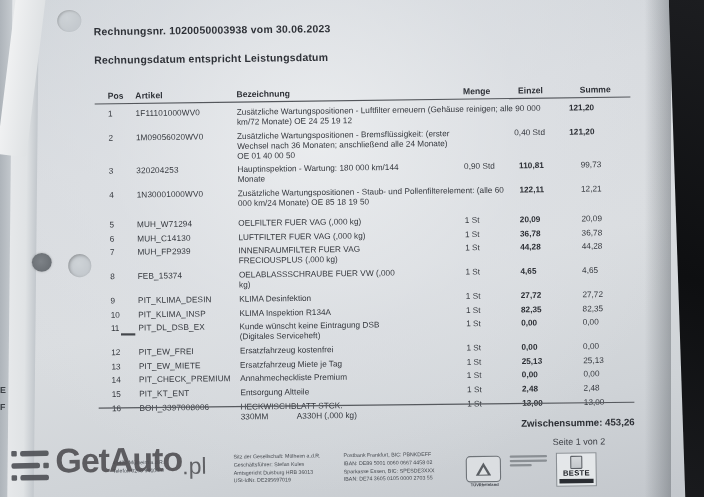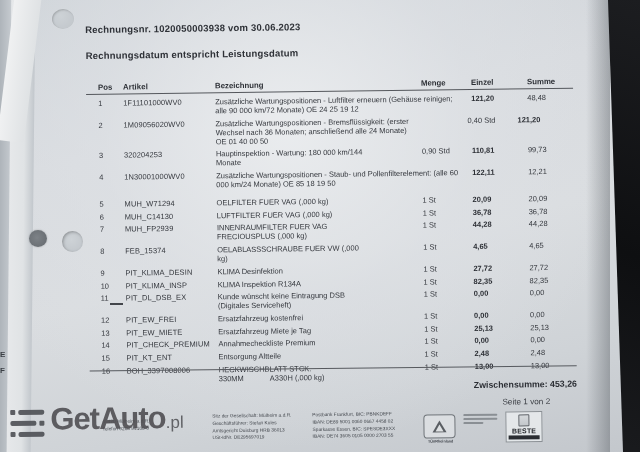--- a/index.html
+++ b/index.html
@@ -74,21 +74,21 @@
   .f-address{position:absolute;left:100px;top:418px;width:160px;}
   .f-company{position:absolute;left:210px;top:414px;width:180px;}
   .f-bank{position:absolute;left:310px;top:414px;width:200px;}
   .watermark{position:absolute;left:8px;top:403px;display:flex;align-items:flex-start;opacity:.9;}
   .wm-icon{width:34px;height:27px;margin-top:6px;margin-right:6px;display:flex;flex-direction:column;justify-content:space-between;}
   .wm-icon .r{display:flex;align-items:center;height:5px;}
   .wm-icon .dot{width:5px;height:5px;background:#4e5055;margin-right:3px;border-radius:1px;}
   .wm-icon .bar{height:5px;background:#4e5055;border-radius:2px;flex:1;}
   .wm-icon .r.alt .dot{order:2;margin-right:0;margin-left:3px;}
   .wm-main{font-size:31px;font-weight:700;color:#504f53;letter-spacing:-1px;line-height:1;}
-  .wm-suffix{font-size:17px;font-weight:400;color:#55565a;line-height:1;margin-top:12px;}
+  .wm-suffix{font-size:21px;font-weight:400;color:#55565a;line-height:1;margin-top:12px;}
   
   .tuv{position:absolute;left:418px;top:419px;width:38px;text-align:center;}
   .tuv-box{width:30px;height:22px;margin:0 auto;border:1px solid #6f7479;border-radius:4px;
     display:flex;align-items:center;justify-content:center;background:rgba(235,237,239,.5);}
   .tri{width:0;height:0;border-left:7px solid transparent;border-right:7px solid transparent;
     border-bottom:12px solid #5a5e63;position:relative;}
   .tri:after{content:"";position:absolute;left:-4px;top:4px;width:0;height:0;
     border-left:4px solid transparent;border-right:4px solid transparent;border-bottom:7px solid #dfe2e4;}
   .tuv-label{font-size:6px;transform:scale(.62);transform-origin:top center;color:#3f434a;font-weight:700;margin-top:1px;}
   .eco{position:absolute;left:461px;top:419px;width:34px;}
@@ -131,21 +131,20 @@
           <span class="c-menge">Menge</span>
           <span class="c-einzel">Einzel</span>
           <span class="c-summe">Summe</span>
         </div>
         <div>
             <div class="trow">
     <span class="c-pos">1</span>
     <span class="c-art">1F11101000WV0</span>
     <span class="c-desc"><span class="d1">Zusätzliche Wartungspositionen - Luftfilter erneuern (Gehäuse reinigen; alle 90 000 km/72 Monate) OE 24 25 19 12</span></span>
     <span class="c-einzel">121,20</span>
-    <span class="c-summe">48,48</span>
   </div>
             <div class="trow">
     <span class="c-pos">2</span>
     <span class="c-art">1M09056020WV0</span>
     <span class="c-desc"><span class="d1">Zusätzliche Wartungspositionen - Bremsflüssigkeit: (erster Wechsel nach 36 Monaten; anschließend alle 24 Monate) OE 01 40 00 50</span></span>
     <span class="c-menge">0,40 Std</span>
     <span class="c-einzel">121,20</span>
   </div>
             <div class="trow">
     <span class="c-pos">3</span>

